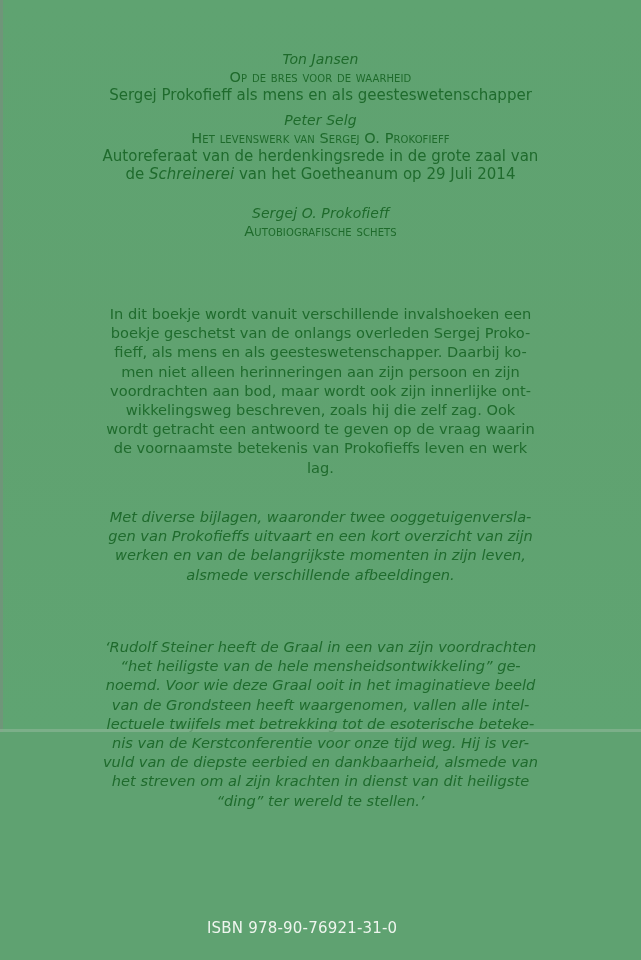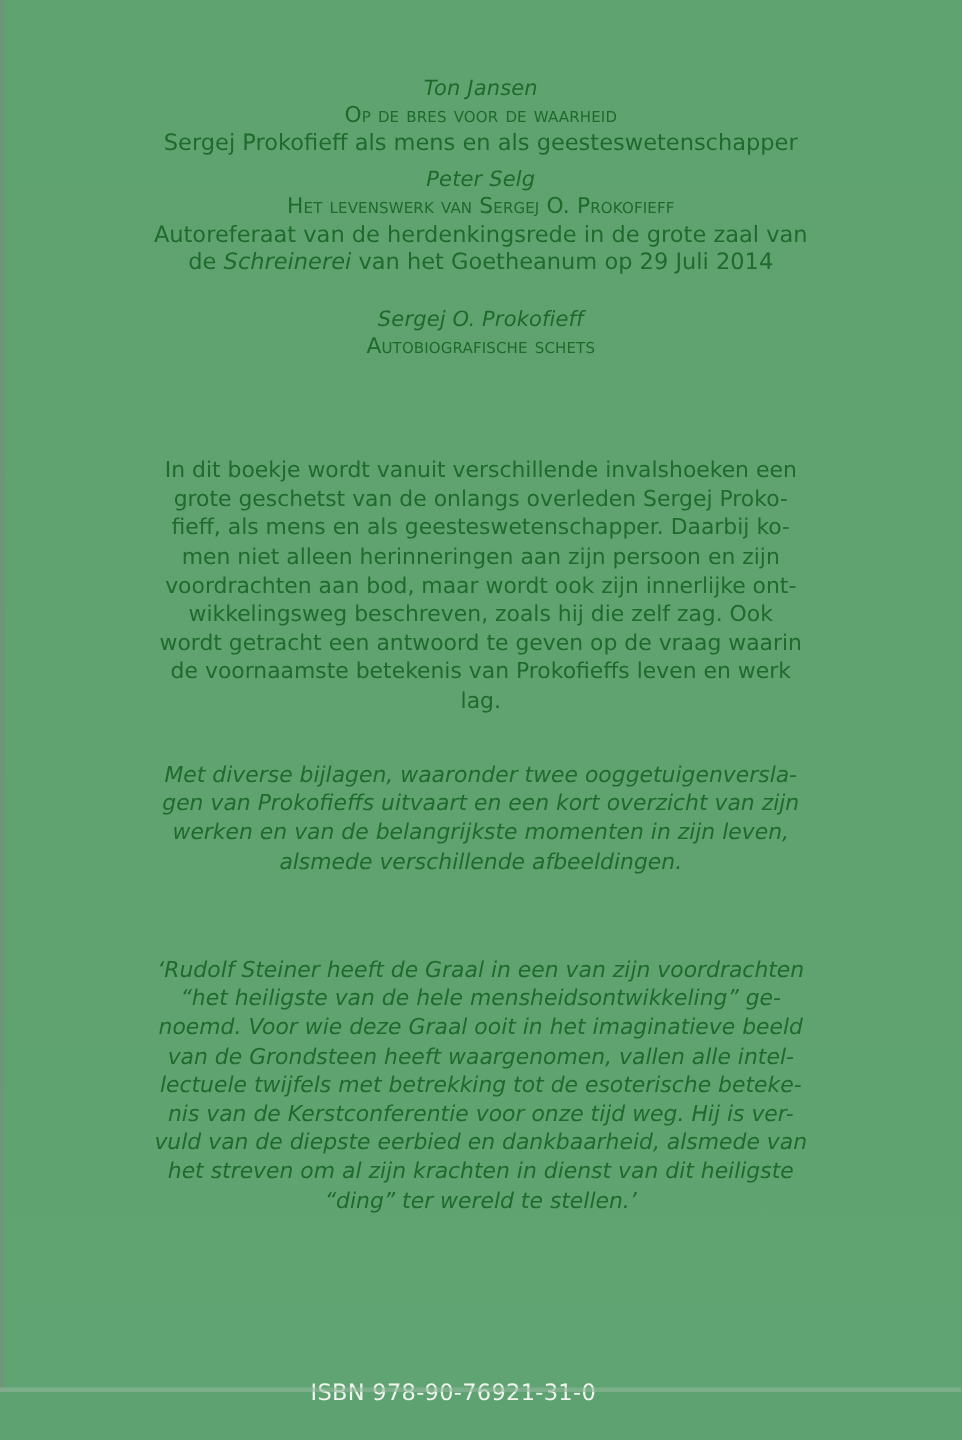--- a/index.html
+++ b/index.html
@@ -9,21 +9,21 @@
   body {
     width: 641px;
     height: 960px;
     overflow: hidden;
     background: #5fa271;
     font-family: "DejaVu Sans", sans-serif;
   }
   .cover {
     position: relative;
     width: 641px;
-    height: 928px;
+    height: 732px;
     background: linear-gradient(180deg, #5fa371 0%, #60a270 50%, #5fa472 100%);
     box-sizing: border-box;
     color: #1f6a2c;
   }
   .cover::before {
     content: "";
     position: absolute;
     left: 0; top: 0; bottom: 0;
     width: 3px;
     background: #7c8a80;
@@ -124,21 +124,21 @@
     <div class="sub"><span>de </span><em>Schreinerei</em><span> van het Goetheanum op 29 Juli 2014</span></div>
   </div>
 
   <div class="block works-3">
     <div class="author">Sergej O. Prokofieff</div>
     <div class="title">Autobiografische schets</div>
   </div>
 
   <div class="desc desc-1">
     <p>In dit boekje wordt vanuit verschillende invalshoeken een</p>
-    <p>grote geschetst van de onlangs overleden Sergej Proko-</p>
+    <p>boekje geschetst van de onlangs overleden Sergej Proko-</p>
     <p>fieff, als mens en als geesteswetenschapper. Daarbij ko-</p>
     <p>men niet alleen herinneringen aan zijn persoon en zijn</p>
     <p>voordrachten aan bod, maar wordt ook zijn innerlijke ont-</p>
     <p>wikkelingsweg beschreven, zoals hij die zelf zag. Ook</p>
     <p>wordt getracht een antwoord te geven op de vraag waarin</p>
     <p>de voornaamste betekenis van Prokofieffs leven en werk</p>
     <p>lag.</p>
   </div>
 
   <div class="desc desc-2">

